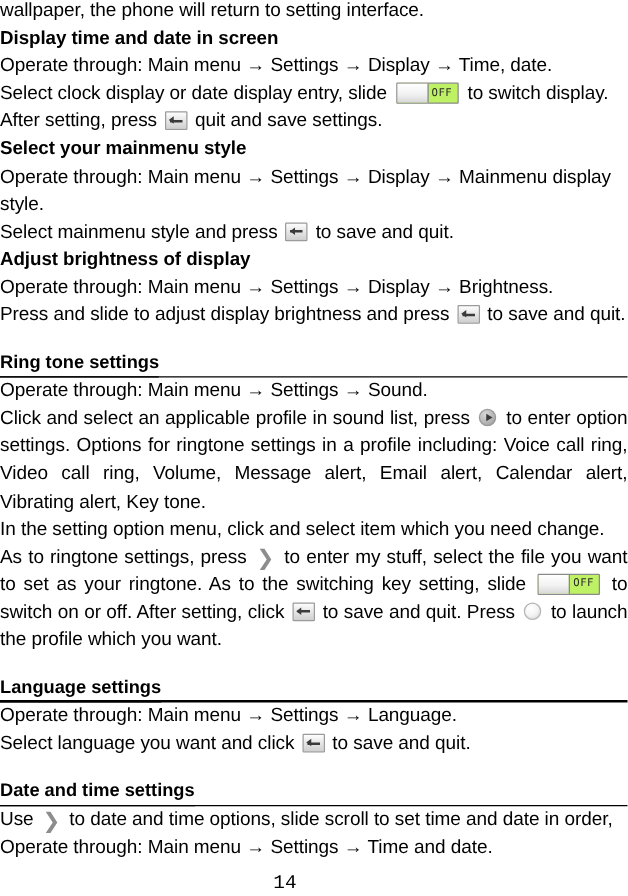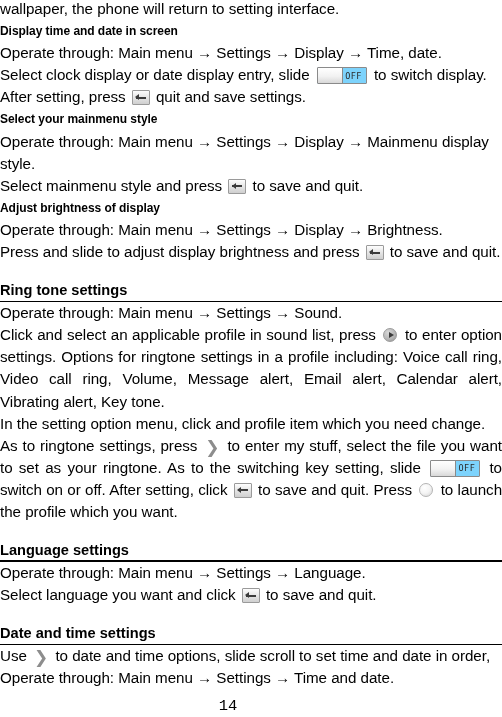--- a/index.html
+++ b/index.html
@@ -37,21 +37,21 @@
   }
   p.just {
     text-align: justify;
     text-justify: inter-word;
   }
   p.left {
     text-align: left;
   }
   h2.head {
     margin: 0;
-    font-size: 12px;
+    font-size: 15px;
     line-height: 22.1px;
     font-weight: bold;
     letter-spacing: -0.05px;
   }
   
   .rule-head {
     position: relative;
     margin: 0;
     padding: 0;
   }
@@ -110,21 +110,21 @@
     border-top: 3.5px solid transparent;
     border-bottom: 3.5px solid transparent;
     border-right: 4.5px solid #3b3b3b;
   }
   
   .ico-toggle {
     width: 50px;
     height: 17px;
     border: 1px solid #8a8a8a;
     box-sizing: border-box;
-    background: #7dd3fc;
+    background: #bef264;
     display: inline-block;
     position: relative;
     margin: 0 3px;
     vertical-align: -4px;
     border-radius: 1px;
   }
   .ico-toggle .knob {
     position: absolute;
     left: 0px;
     top: 0px;
@@ -257,21 +257,21 @@
     </div>
 
     <p class="left">Operate through: Main menu → Settings → Sound.</p>
 
     <p class="just">
       <span>Click and select an applicable profile in sound list, press</span>
       <span class="ico ico-next"></span>
       <span>to enter option settings. Options for ringtone settings in a profile including: Voice call ring, Video call ring, Volume, Message alert, Email alert, Calendar alert, Vibrating alert, Key tone.</span>
     </p>
 
-    <p class="left">In the setting option menu, click and profile item which you need change.</p>
+    <p class="left">In the setting option menu, click and select item which you need change.</p>
 
     <p class="just">
       <span>As to ringtone settings, press</span>
       <span class="ico-chev">❯</span>
       <span>to enter my stuff, select the file you want to set as your ringtone. As to the switching key setting, slide</span>
       <span class="ico ico-toggle">
         <span class="knob"></span>
         <span class="lbl">OFF</span>
       </span>
       <span>to switch on or off. After setting, click</span>

